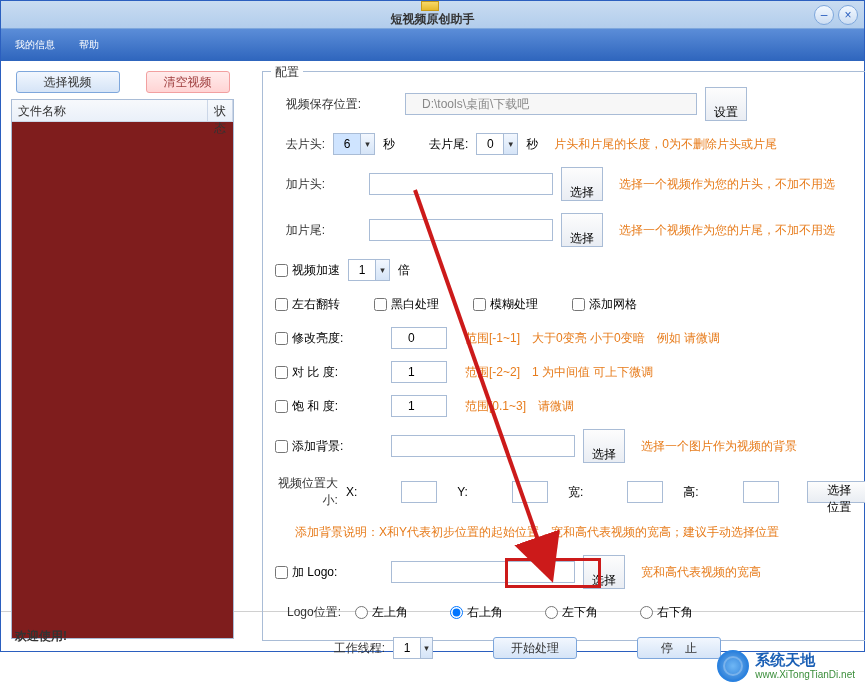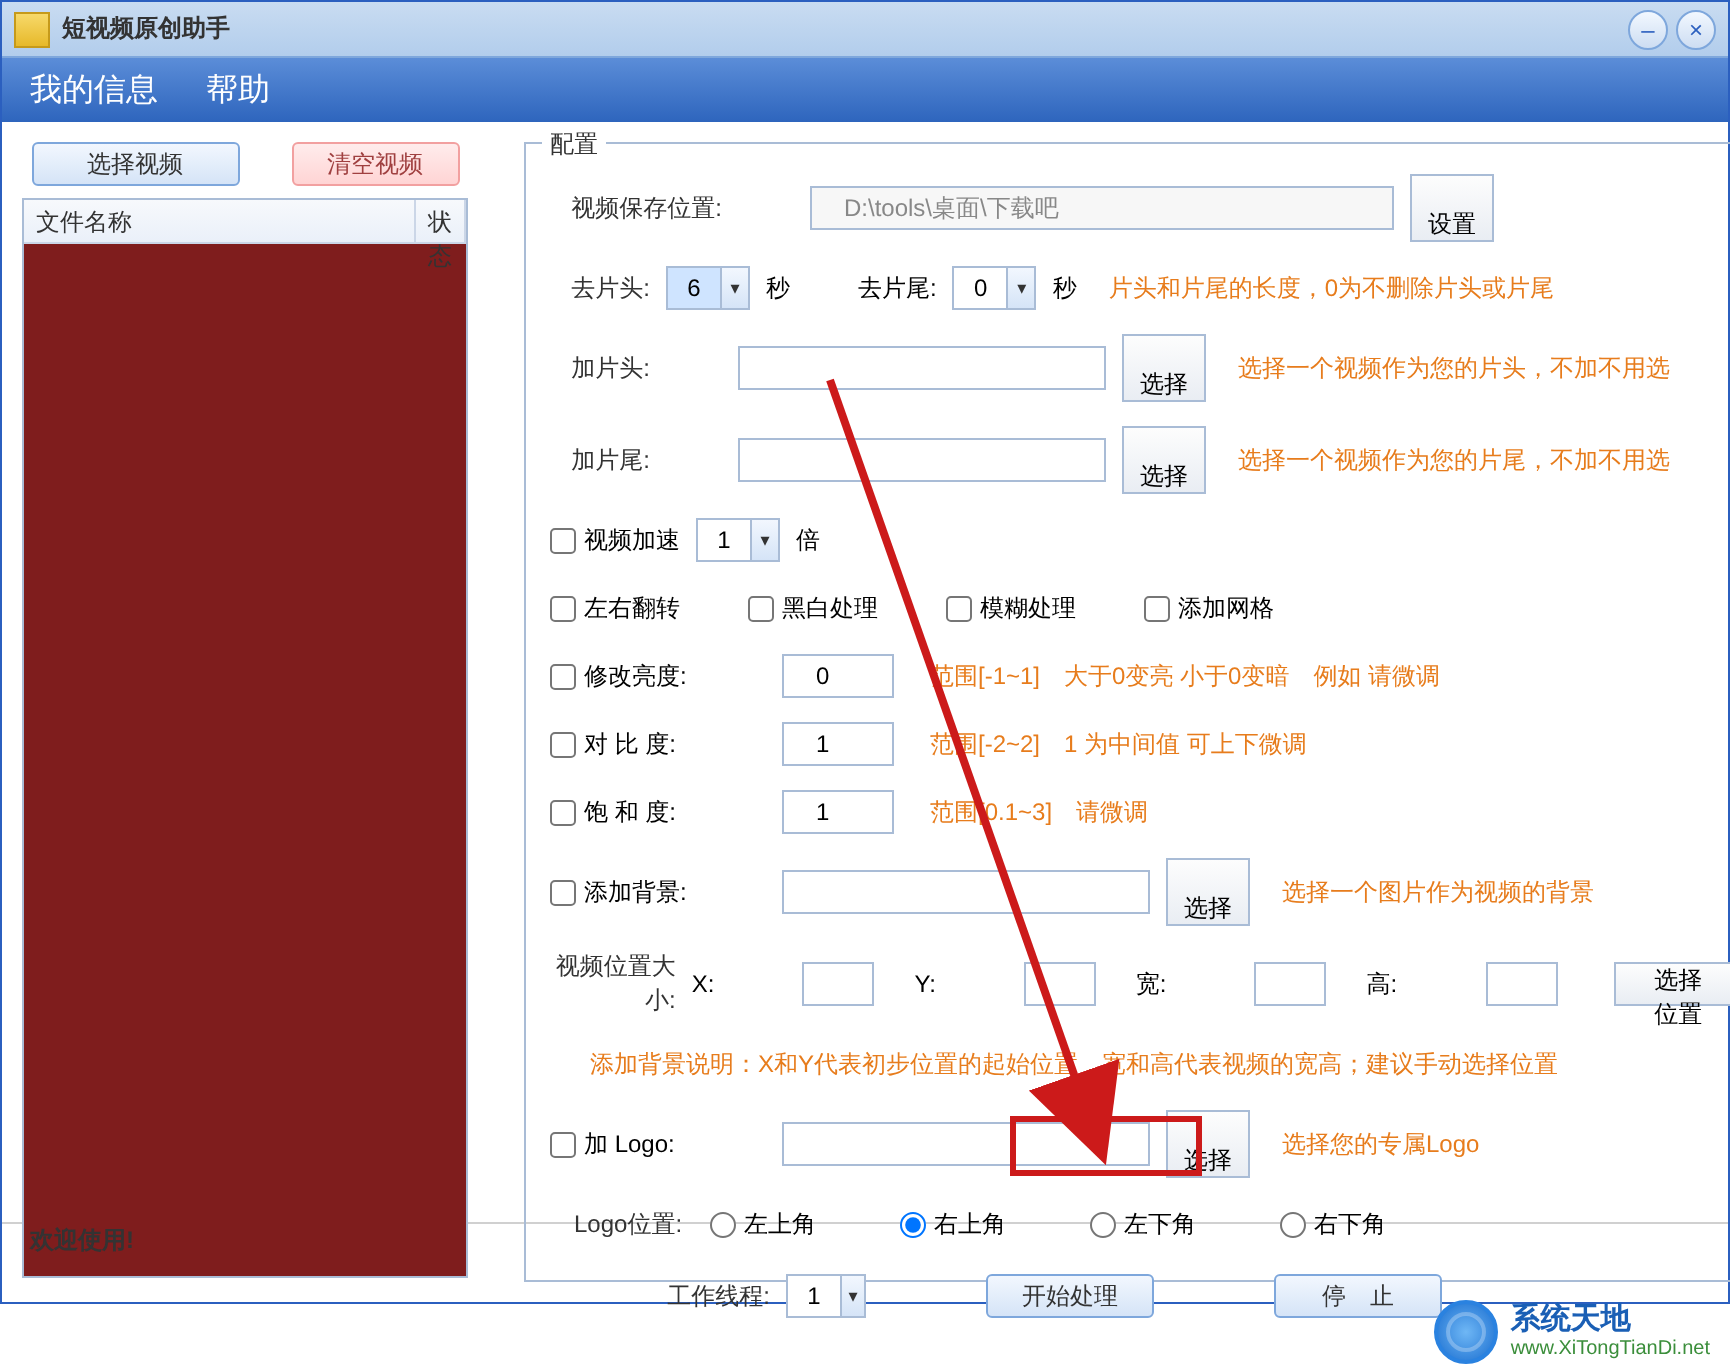--- a/index.html
+++ b/index.html
@@ -1,27 +1,27 @@
 <!DOCTYPE html>
 <html><head>
 <meta charset="utf-8">
 <style>
 * { box-sizing: border-box; margin: 0; padding: 0; font-family: "Microsoft YaHei", SimSun, Arial, sans-serif; font-size: 12px; }
 body { background: #fff; width: 865px; height: 682px; position: relative; }
 
 .window { width: 865px; height: 652px; border: 1px solid #2b5fbf; background: #fff; }
 
-.titlebar { height: 28px; background: linear-gradient(#c9dcf1,#b2cdec); display: flex; align-items: center; padding: 0 6px; border-bottom: 1px solid #7ea7dc; position: relative; }
+.titlebar { height: 28px; background: linear-gradient(#c9dcf1,#b2cdec); display: flex; align-items: center; padding: 0 6px; border-bottom: 1px solid #7ea7dc; position: relative; flex-direction: column; }
 .titlebar .app-icon { width: 18px; height: 18px; background: linear-gradient(#f7d96a,#e7b92a); border: 1px solid #c69a1a; margin-right: 6px; }
 .titlebar .title { color: #333; font-size: 12px; font-weight: bold; }
 .titlebar .controls { position: absolute; right: 6px; top: 4px; display: flex; gap: 4px; }
 .ctl-btn { width: 20px; height: 20px; border-radius: 50%; border: 1px solid #7ea7dc; background: linear-gradient(#f2f8ff,#cdddf2); display: flex; align-items: center; justify-content: center; font-size: 12px; color: #2b5fbf; cursor: pointer; }
 
 .menubar { height: 32px; background: linear-gradient(#5b8dd8,#2e65bd); display: flex; align-items: center; padding: 0 14px; gap: 24px; }
-.menubar .item { color: #fff; font-size: 16px; cursor: pointer; }
+.menubar .item { color: #fff; font-size: 10px; cursor: pointer; }
 
 .content { display: flex; padding: 10px 10px 0 10px; gap: 28px; height: calc(100% - 60px - 40px); }
 
 .left { width: 266px; }
 .topbtns { display: flex; gap: 26px; margin-bottom: 6px; justify-content: center; }
 .btn { height: 22px; padding: 0 14px; border: 1px solid #7ea7dc; background: linear-gradient(#f2f7fe,#d5e4f7); border-radius: 3px; cursor: pointer; display: inline-flex; align-items: center; justify-content: center; color: #333; }
 .btn.pink { background: linear-gradient(#ffecec,#ffd4d4); border-color:#f2a0a0; color:#a04040; }
 
 .table { border: 1px solid #a9bcd6; height: 540px; background: #7f1d1d; }
 .thead { display: flex; background: linear-gradient(#f7f9fc,#eaf0f9); border-bottom: 1px solid #cbd6e7; height: 22px; }
@@ -52,21 +52,21 @@
 .cb input { width: 13px; height: 13px; }
 .radio { display: inline-flex; align-items: center; gap: 4px; }
 .radio input { width: 13px; height: 13px; }
 .smallbtn { height: 22px; padding: 16px 8px; border: 1px solid #a9bcd6; background: linear-gradient(#fdfdfd,#e9edf3); cursor: pointer; }
 
 .row.first { margin-top: -12px; }
 
 .arrow-ann { position: absolute; left: 405px; top: 180px; pointer-events: none; }
 .redbox { position: absolute; left: 505px; top: 558px; width: 96px; height: 30px; border: 3px solid #cc1a1a; pointer-events: none; }
 
-.statusbar { height: 34px; background: #fff; display: flex; align-items: flex-start; padding: 0 14px; font-weight: bold; color: #333; font-size: 13px; border-top: 1px solid #d0d0d0; }
+.statusbar { height: 34px; background: #fff; display: flex; align-items: flex-end; padding: 0 14px; font-weight: bold; color: #333; font-size: 13px; border-top: 1px solid #d0d0d0; }
 
 .watermark { position: absolute; right: 10px; bottom: 0px; display: flex; align-items: center; gap: 6px; }
 .watermark .logo { width: 32px; height: 32px; border-radius: 50%; background: radial-gradient(#6fb7f5,#1a6ed0); border: 2px solid #2a82e0; position: relative; }
 .watermark .logo:before { content:""; position:absolute; inset:4px; border:2px solid #fff4; border-radius:50%; }
 .watermark .txt { line-height: 1.2; }
 .watermark .txt .cn { font-size: 15px; font-weight: bold; color: #1a5fb5; }
 .watermark .txt .en { font-size: 10px; color: #3b8e3b; }
 
 .faded { position:absolute; right: 40px; bottom: 35px; font-size: 34px; font-weight: bold; color: #efefef; letter-spacing: 2px; }
 </style>
@@ -231,21 +231,21 @@
           <span class="orange" style="margin-left:20px">添加背景说明：X和Y代表初步位置的起始位置，宽和高代表视频的宽高；建议手动选择位置</span>
         </div>
 
         <div class="row">
           <label class="cb" style="width:72px">
               <input type="checkbox" style="">
               <span>加 Logo:</span>
             </label>
           <input type="text" style="width: 184px;">
           <button class="smallbtn">选择</button>
-          <span class="orange" style="margin-left:8px">选择您的专属Logo</span>
+          <span class="orange" style="margin-left:8px">宽和高代表视频的宽高</span>
         </div>
 
         <div class="row">
           <span class="lbl" style="width:72px;text-align:left;padding-left:12px">Logo位置:</span>
           <label class="radio">
               <input type="radio" name="lp" style="">
               <span>左上角</span>
             </label>
           <span style="width:26px"></span>
           <label class="radio">

